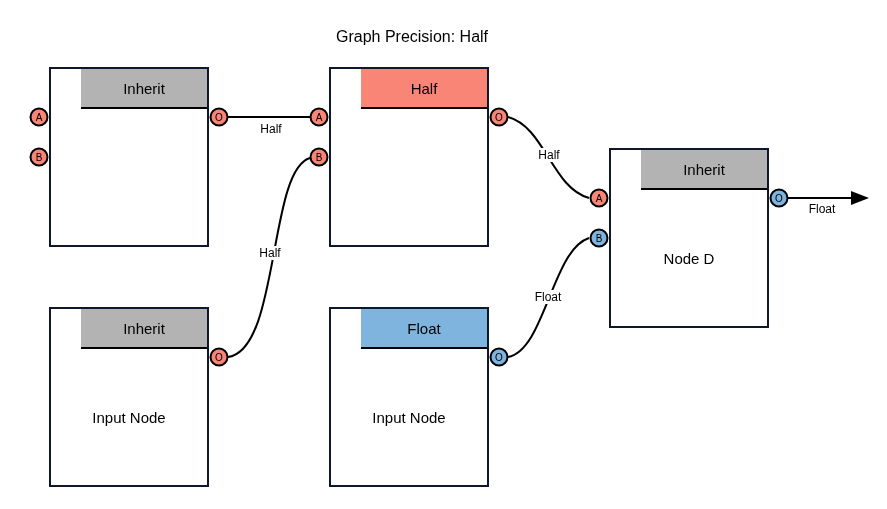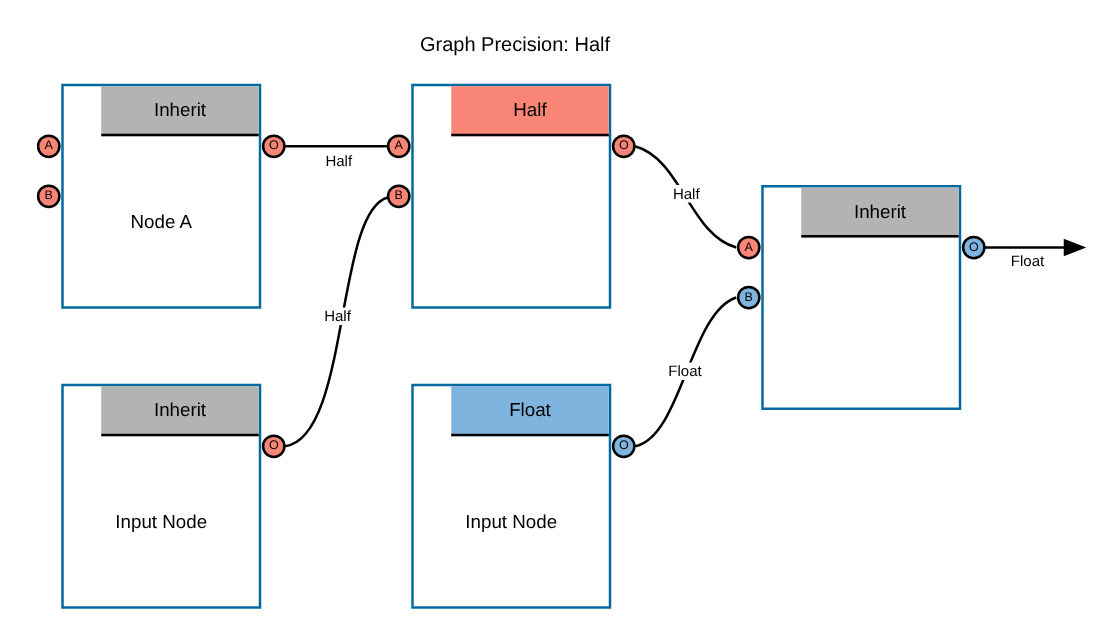--- a/index.html
+++ b/index.html
@@ -7,21 +7,21 @@
     position:relative;width:887px;height:509px;background:#ffffff;
     font-family:"Liberation Sans",sans-serif;overflow:hidden;
   }
   #edge-layer{position:absolute;left:0;top:0;width:887px;height:509px;z-index:1;}
   .diagram-title{
     position:absolute;left:412px;top:37px;transform:translate(-50%,-50%);
     font-size:16px;color:#000;white-space:nowrap;z-index:2;
   }
   .node{
     position:absolute;width:160px;height:180px;background:#fff;
-    border:2px solid #0369a1;box-sizing:border-box;z-index:2;padding-left:30px;
+    border:2px solid #0f172a;box-sizing:border-box;z-index:2;padding-left:30px;
   }
   .node-header{
     height:40px;border-bottom:2px solid #000;box-sizing:border-box;
     display:flex;align-items:center;justify-content:center;
     font-size:15px;color:#000;
   }
   .header-inherit{background:#B3B3B3;}
   .header-half{background:#F88575;}
   .header-float{background:#7FB4DF;}
   .node-body{
@@ -55,29 +55,29 @@
     <path d="M 508 117 C 545 127 552 188 589 198" stroke="#000" stroke-width="2" fill="none"></path>
     <path d="M 508 357 C 545 350 552 250 589 238" stroke="#000" stroke-width="2" fill="none"></path>
     <path d="M 788 198 L 852 198" stroke="#000" stroke-width="2" fill="none"></path>
     <polygon points="851,191 869,198 851,205" fill="#000"></polygon>
   </svg>
 
   <div class="diagram-title">Graph Precision: Half</div>
 
   <div class="node" style="left:49px;top:67px">
     <div class="node-header header-inherit">Inherit</div>
-    <div class="node-body">Node A</div>
   </div>
 
   <div class="node" style="left:329px;top:67px">
     <div class="node-header header-half">Half</div>
   </div>
 
   <div class="node" style="left:609px;top:148px">
     <div class="node-header header-inherit">Inherit</div>
+    <div class="node-body">Node D</div>
   </div>
 
   <div class="node" style="left:49px;top:307px">
     <div class="node-header header-inherit">Inherit</div>
     <div class="node-body">Input Node</div>
   </div>
 
   <div class="node" style="left:329px;top:307px">
     <div class="node-header header-float">Float</div>
     <div class="node-body">Input Node</div>

